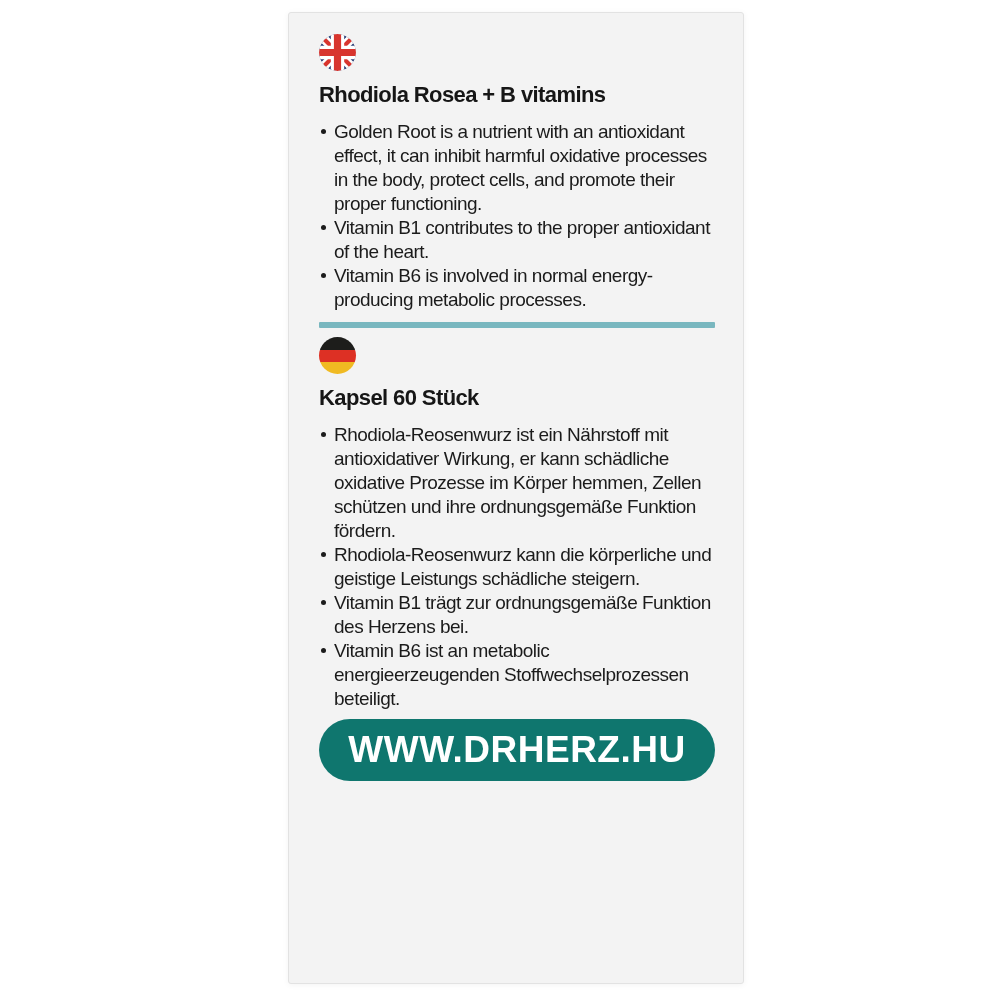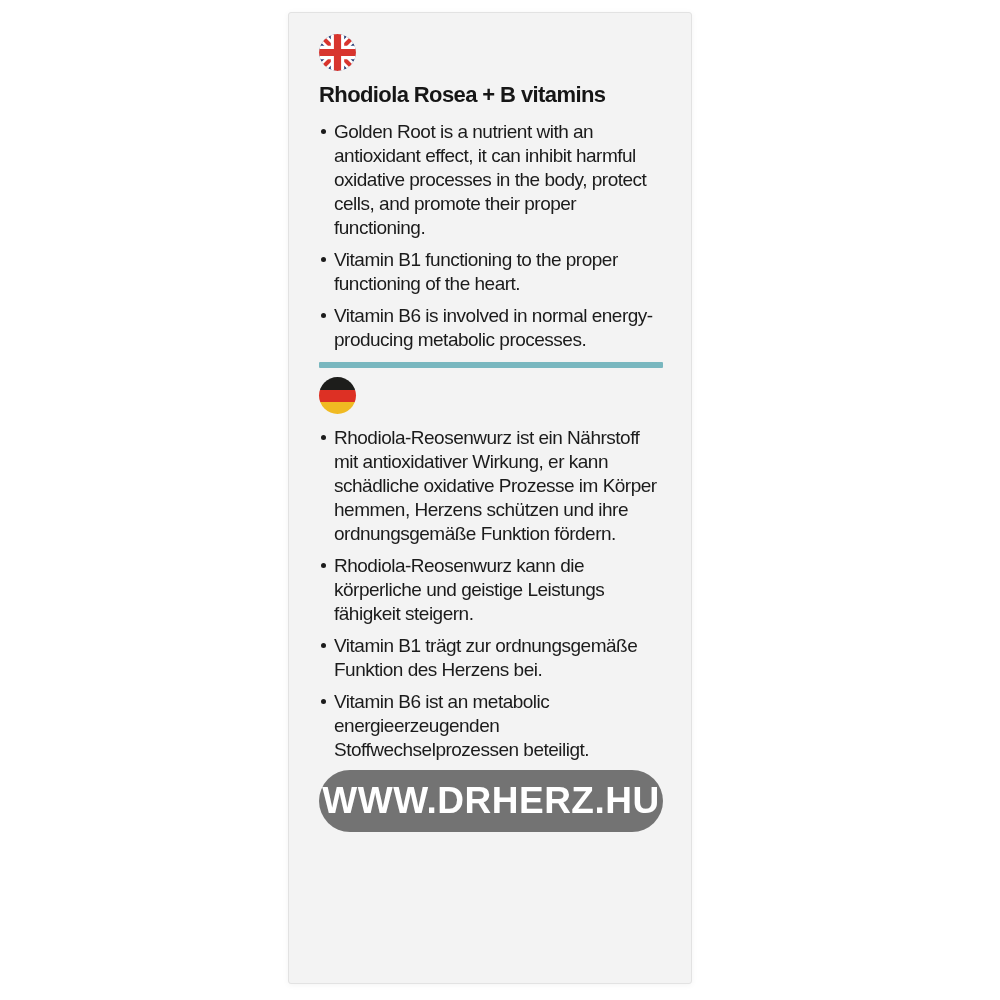--- a/index.html
+++ b/index.html
@@ -7,21 +7,21 @@
     padding: 0;
     width: 1000px;
     height: 1000px;
     background: #ffffff;
     font-family: "Liberation Sans", sans-serif;
   }
   .label-card {
     position: absolute;
     left: 288px;
     top: 12px;
-    width: 404px;
+    width: 456px;
     height: 972px;
     box-sizing: border-box;
     background: #f3f3f3;
     border: 1px solid #e2e2e2;
     border-radius: 3px;
     box-shadow: 0 1px 6px rgba(0,0,0,0.05);
     padding: 21px 28px 20px 30px;
     overflow: hidden;
   }
   .flag {
@@ -46,21 +46,20 @@
     letter-spacing: -0.6px;
     margin: 10px 0 12px 0;
   }
   .section-title .t-line { white-space: nowrap; }
   .bullets {
     list-style: none;
     margin: 0;
     padding: 0;
     display: flex;
     flex-direction: column;
-    gap: 8px;
   }
   .bullets li {
     position: relative;
     padding-left: 15px;
     font-size: 19px;
     line-height: 24px;
     letter-spacing: -0.5px;
     color: #1b1b1b;
   }
   .bullets li::before {
@@ -75,21 +74,21 @@
   }
   .divider {
     height: 6px;
     background: #79b7bf;
     border-radius: 1px;
     margin: 10px 0 9px 0;
   }
   .url-banner {
     margin-top: 8px;
     height: 62px;
-    background: #737373;
+    background: #0f766e;
     border-radius: 31px;
     display: flex;
     align-items: center;
     justify-content: center;
   }
   .url-banner span {
     color: #ffffff;
     font-weight: bold;
     font-size: 37px;
     letter-spacing: 0.5px;
@@ -116,34 +115,35 @@
       </g>
     </svg>
   </span>
 
   <div class="section-title">
     <div class="t-line">Rhodiola Rosea + B vitamins</div>
   </div>
 
   <ul class="bullets">
     <li>Golden Root is a nutrient with an antioxidant effect, it can inhibit harmful oxidative processes in the body, protect cells, and promote their proper functioning.</li>
-    <li>Vitamin B1 functioning to the proper functioning of the heart.</li>
+    <li>Vitamin B1 contributes to the proper antioxidant of the heart.</li>
     <li>Vitamin B6 is involved in normal energy-producing metabolic processes.</li>
   </ul>
 
   <div class="divider"></div>
 
   <span class="flag flag-de"></span>
 
   <div class="section-title">
+    <div class="t-line">Kapsel 60 Stück</div>
   </div>
 
   <ul class="bullets">
-    <li>Rhodiola-Reosenwurz ist ein Nährstoff mit antioxidativer Wirkung, er kann schädliche oxidative Prozesse im Körper hemmen, Herzens schützen und ihre ordnungsgemäße Funktion fördern.</li>
-    <li>Rhodiola-Reosenwurz kann die körperliche und geistige Leistungs fähigkeit steigern.</li>
+    <li>Rhodiola-Reosenwurz ist ein Nährstoff mit antioxidativer Wirkung, er kann schädliche oxidative Prozesse im Körper hemmen, Zellen schützen und ihre ordnungsgemäße Funktion fördern.</li>
+    <li>Rhodiola-Reosenwurz kann die körperliche und geistige Leistungs schädliche steigern.</li>
     <li>Vitamin B1 trägt zur ordnungsgemäße Funktion des Herzens bei.</li>
     <li>Vitamin B6 ist an metabolic energieerzeugenden Stoffwechselprozessen beteiligt.</li>
   </ul>
 
   <div class="url-banner">
     <span>WWW.DRHERZ.HU</span>
   </div>
 
 </div>
 

